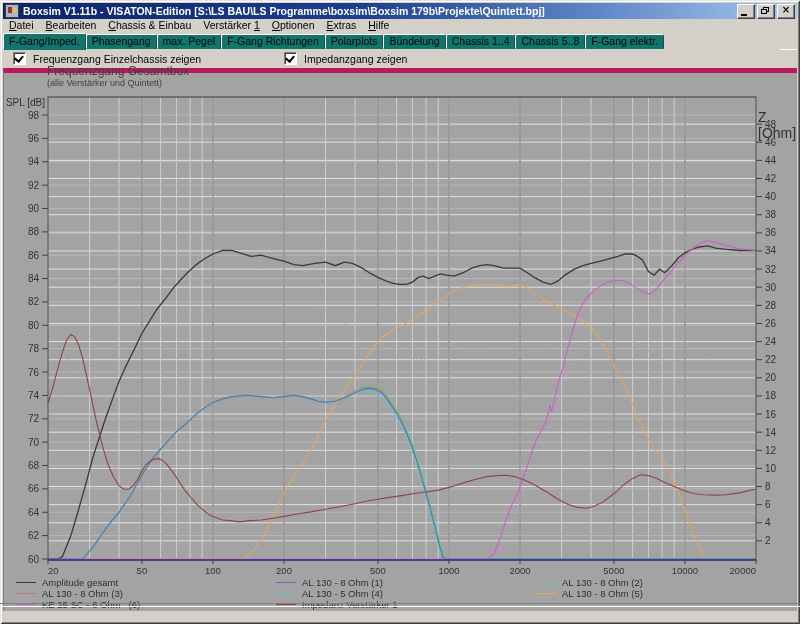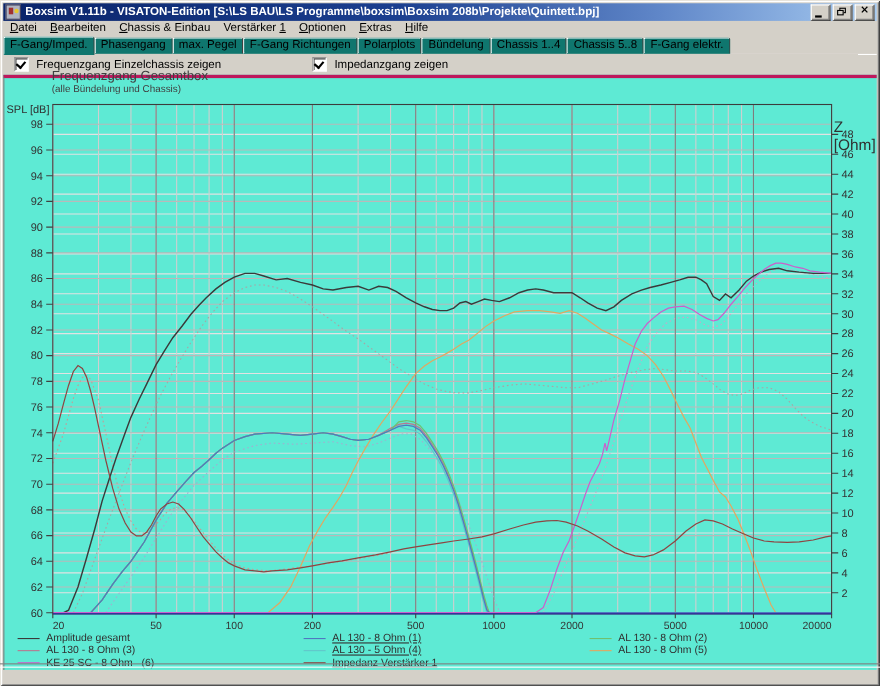--- a/index.html
+++ b/index.html
@@ -34,22 +34,22 @@
   
   #optionrow{position:absolute;left:3px;top:49px;right:20px;height:19px;background:#d4d0c8;}
   .cb{position:absolute;top:3px;display:flex;align-items:center;font-size:10.5px;color:#000;}
   .cb .box{width:11px;height:11px;background:#fff;border:1px solid;border-color:#808080 #fff #fff #808080;
            box-shadow:inset 1px 1px 0 #404040;position:relative;margin-right:5px;flex:0 0 auto;}
   .cb .tick{position:absolute;left:2px;top:1px;width:4px;height:6px;border:solid #000;border-width:0 2px 2px 0;transform:rotate(40deg);display:none;}
   .cb.checked .tick{display:block;}
   .cb .lbl{white-space:nowrap;padding:0 2px;}
   .cb.focused .lbl{outline:1px dotted #000;}
   
-  #panel{position:absolute;left:3px;top:68px;right:3px;height:538px;background:#5eead4;
-         border-top:3px solid #be185d;border-left:1px solid #808080;}
+  #panel{position:absolute;left:3px;top:68px;right:3px;height:538px;background:#a3a3a3;
+         border-top:5px solid #be185d;border-left:1px solid #808080;}
   #chart-title{position:absolute;left:43px;top:-9px;font-size:12px;color:#404040;}
   #chart-subtitle{position:absolute;left:43px;top:5px;font-size:9px;color:#404040;}
   #spl-label{position:absolute;left:1px;top:24px;width:40px;text-align:right;font-size:10px;color:#303030;}
   #z-label{position:absolute;left:754px;top:36px;font-size:14px;color:#303030;}
   #plot-svg{position:absolute;left:0;top:0;}
   
   .legend-col{position:absolute;font-size:9.5px;color:#303030;}
   .legend-item{height:11px;display:flex;align-items:center;white-space:pre;}
   .legend-item .sw{display:inline-block;width:20px;height:0;border-top:1px solid #000;margin-right:6px;flex:0 0 auto;}
   
@@ -57,21 +57,21 @@
   #statusbar{position:absolute;left:2px;bottom:2px;right:2px;height:14px;background:#d4d0c8;
              border:1px solid;border-color:#808080 #fff #fff #808080;font-size:10px;color:#000;
              display:flex;align-items:center;padding-left:4px;}
 </style>
 </head>
 <body>
 
 <div id="win">
   <div id="titlebar">
     <span id="app-icon"></span>
-    <span id="title-text">Boxsim V1.11b - VISATON-Edition [S:\LS BAU\LS Programme\boxsim\Boxsim 208b\Projekte\Quintett.bpj]</span>
+    <span id="title-text">Boxsim V1.11b - VISATON-Edition [S:\LS BAU\LS Programme\boxsim\Boxsim 179b\Projekte\Quintett.bpj]</span>
     <span id="winbtns">
       <span class="wbtn">
           <span class="g-min"></span>
         </span>
       <span class="wbtn">
           <span class="g-rest">
             <i class="a"></i>
             <i class="b"></i>
           </span>
         </span>
@@ -111,21 +111,21 @@
       <span class="cb checked" style="left: 281px;">
         <span class="box">
           <span class="tick"></span>
         </span>
         <span class="lbl">Impedanzgang zeigen</span>
       </span>
     </div>
 
   <div id="panel">
     <div id="chart-title">Frequenzgang Gesamtbox</div>
-    <div id="chart-subtitle">(alle Bündelung und Chassis)</div>
+    <div id="chart-subtitle">(alle Verstärker und Quintett)</div>
     <div id="spl-label">SPL [dB]</div>
     <div id="z-label">Z [Ohm]</div>
     <svg id="plot-svg" width="794" height="538">
         <line x1="44" y1="467.88" x2="752" y2="467.88" stroke="#e2e2e2" stroke-width="1"></line>
         <line x1="44" y1="449.76" x2="752" y2="449.76" stroke="#e2e2e2" stroke-width="1"></line>
         <line x1="44" y1="431.64" x2="752" y2="431.64" stroke="#e2e2e2" stroke-width="1"></line>
         <line x1="44" y1="413.52" x2="752" y2="413.52" stroke="#e2e2e2" stroke-width="1"></line>
         <line x1="44" y1="395.4" x2="752" y2="395.4" stroke="#e2e2e2" stroke-width="1"></line>
         <line x1="44" y1="377.28" x2="752" y2="377.28" stroke="#e2e2e2" stroke-width="1"></line>
         <line x1="44" y1="359.15999999999997" x2="752" y2="359.15999999999997" stroke="#e2e2e2" stroke-width="1"></line>
@@ -324,21 +324,21 @@
         <text x="680.9569210233004" y="501" text-anchor="middle" font-size="9.5" fill="#333" font-family="&quot;Liberation Sans&quot;,sans-serif">10000</text>
         <line x1="752" y1="487" x2="752" y2="491" stroke="#404040" stroke-width="1"></line>
         <text x="752" y="501" text-anchor="end" font-size="9.5" fill="#333" font-family="&quot;Liberation Sans&quot;,sans-serif">20000</text>
       </svg>
     <div id="legend">
         <div class="legend-col" style="left: 12px; top: 504px;">
           <div class="legend-item"><span class="sw" style="border-top-color: rgb(58, 58, 58);"></span><span>Amplitude gesamt</span></div>
           <div class="legend-item"><span class="sw" style="border-top-color: rgb(184, 120, 144);"></span><span>AL 130 - 8 Ohm (3)</span></div>
           <div class="legend-item"><span class="sw" style="border-top-color: rgb(204, 94, 204);"></span><span>KE 25 SC - 8 Ohm   (6)</span></div>
         </div>
-        <div class="legend-col" style="left: 272px; top: 504px; text-decoration: underline;">
+        <div class="legend-col" style="left: 272px; top: 504px;">
           <div class="legend-item"><span class="sw" style="border-top-color: rgb(79, 120, 192);"></span><span>AL 130 - 8 Ohm (1)</span></div>
           <div class="legend-item"><span class="sw" style="border-top-color: rgb(98, 198, 202);"></span><span>AL 130 - 5 Ohm (4)</span></div>
           <div class="legend-item"><span class="sw" style="border-top-color: rgb(142, 68, 65);"></span><span>Impedanz Verstärker 1</span></div>
         </div>
         <div class="legend-col" style="left: 532px; top: 504px;">
           <div class="legend-item"><span class="sw" style="border-top-color: rgb(111, 192, 111);"></span><span>AL 130 - 8 Ohm (2)</span></div>
           <div class="legend-item"><span class="sw" style="border-top-color: rgb(227, 167, 95);"></span><span>AL 130 - 8 Ohm (5)</span></div>
         </div>
       </div>
   </div>

